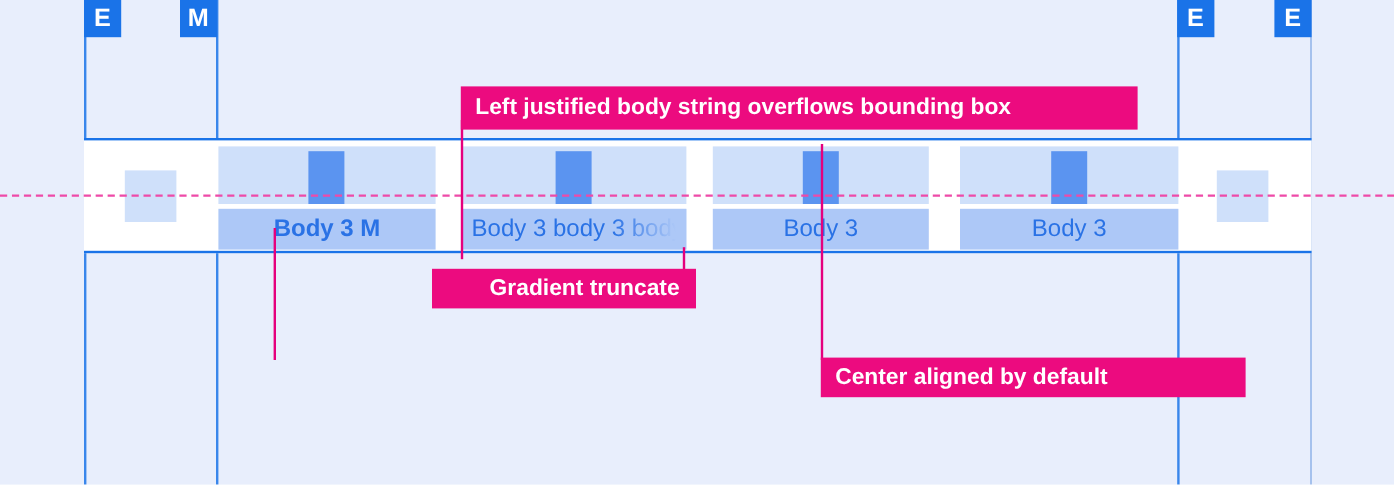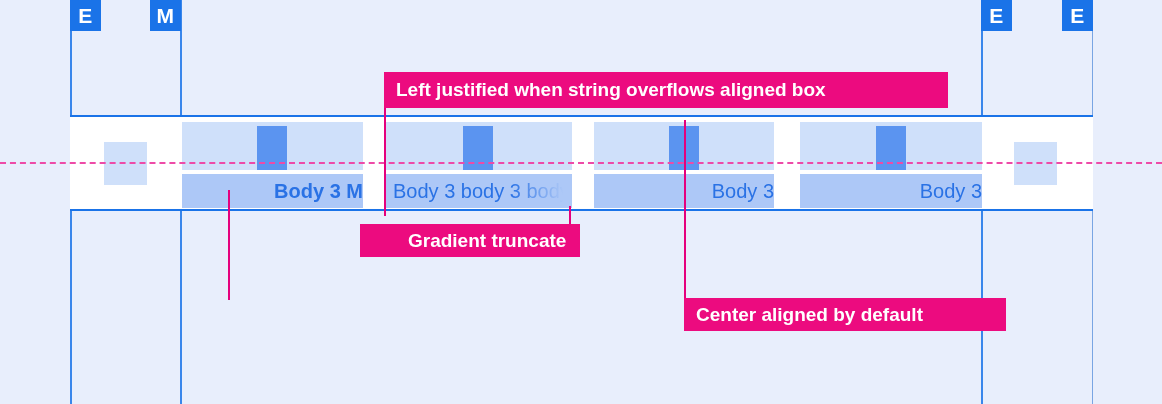--- a/index.html
+++ b/index.html
@@ -101,21 +101,21 @@
   }
   .tab .labeltext {
     position: absolute;
     top: 0;
     left: 0;
     width: 100%;
     height: 34px;
     line-height: 34px;
     font-size: 20px;
     color: #2a72e5;
-    text-align: right;
+    text-align: center;
     white-space: nowrap;
   }
   .tab.active .labeltext { font-weight: 700; }
   .tab.overflow .labeltext {
     text-align: left;
     padding-left: 8px;
     width: auto;
     box-sizing: border-box;
   }
   .tab.overflow .labelbox::after {
@@ -219,17 +219,17 @@
     </div>
   </div>
 
   <div id="baseline"></div>
 
   <div class="leader" style="left:384px; top:100px; height:116px;"></div>
   <div class="leader" style="left:569px; top:206px; height:20px;"></div>
   <div class="leader" style="left:228px; top:190px; height:110px;"></div>
   <div class="leader" style="left:684px; top:120px; height:180px;"></div>
 
-  <div class="anno" style="left:384px; top:72px;  width:564px; height:36px; line-height:36px;">Left justified when string overflows aligned box</div>
+  <div class="anno" style="left:384px; top:72px;  width:564px; height:36px; line-height:36px;">Left justified body string overflows bounding box</div>
   <div class="anno" style="left:360px; top:224px; width:220px;padding-left:48px;">Gradient truncate</div>
-  <div class="anno" style="left:684px; top:298px; width:322px;">Center aligned by default</div>
+  <div class="anno" style="left:684px; top:298px; width:354px;">Center aligned by default</div>
 
 </div>
 
 </body></html>

